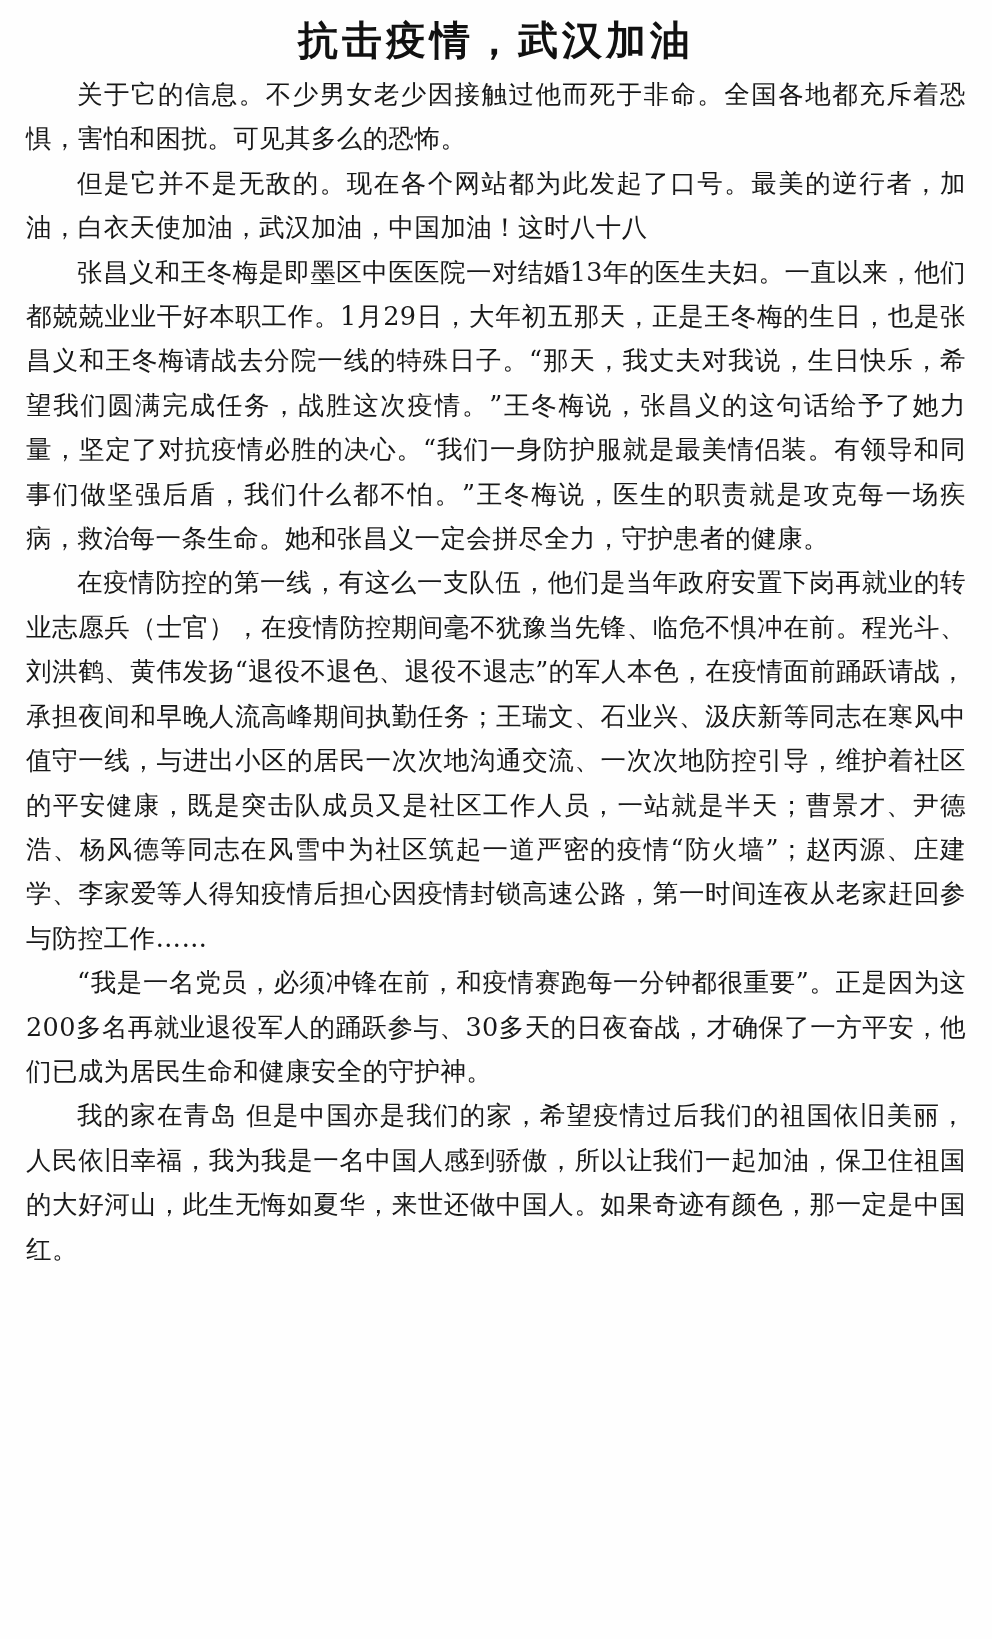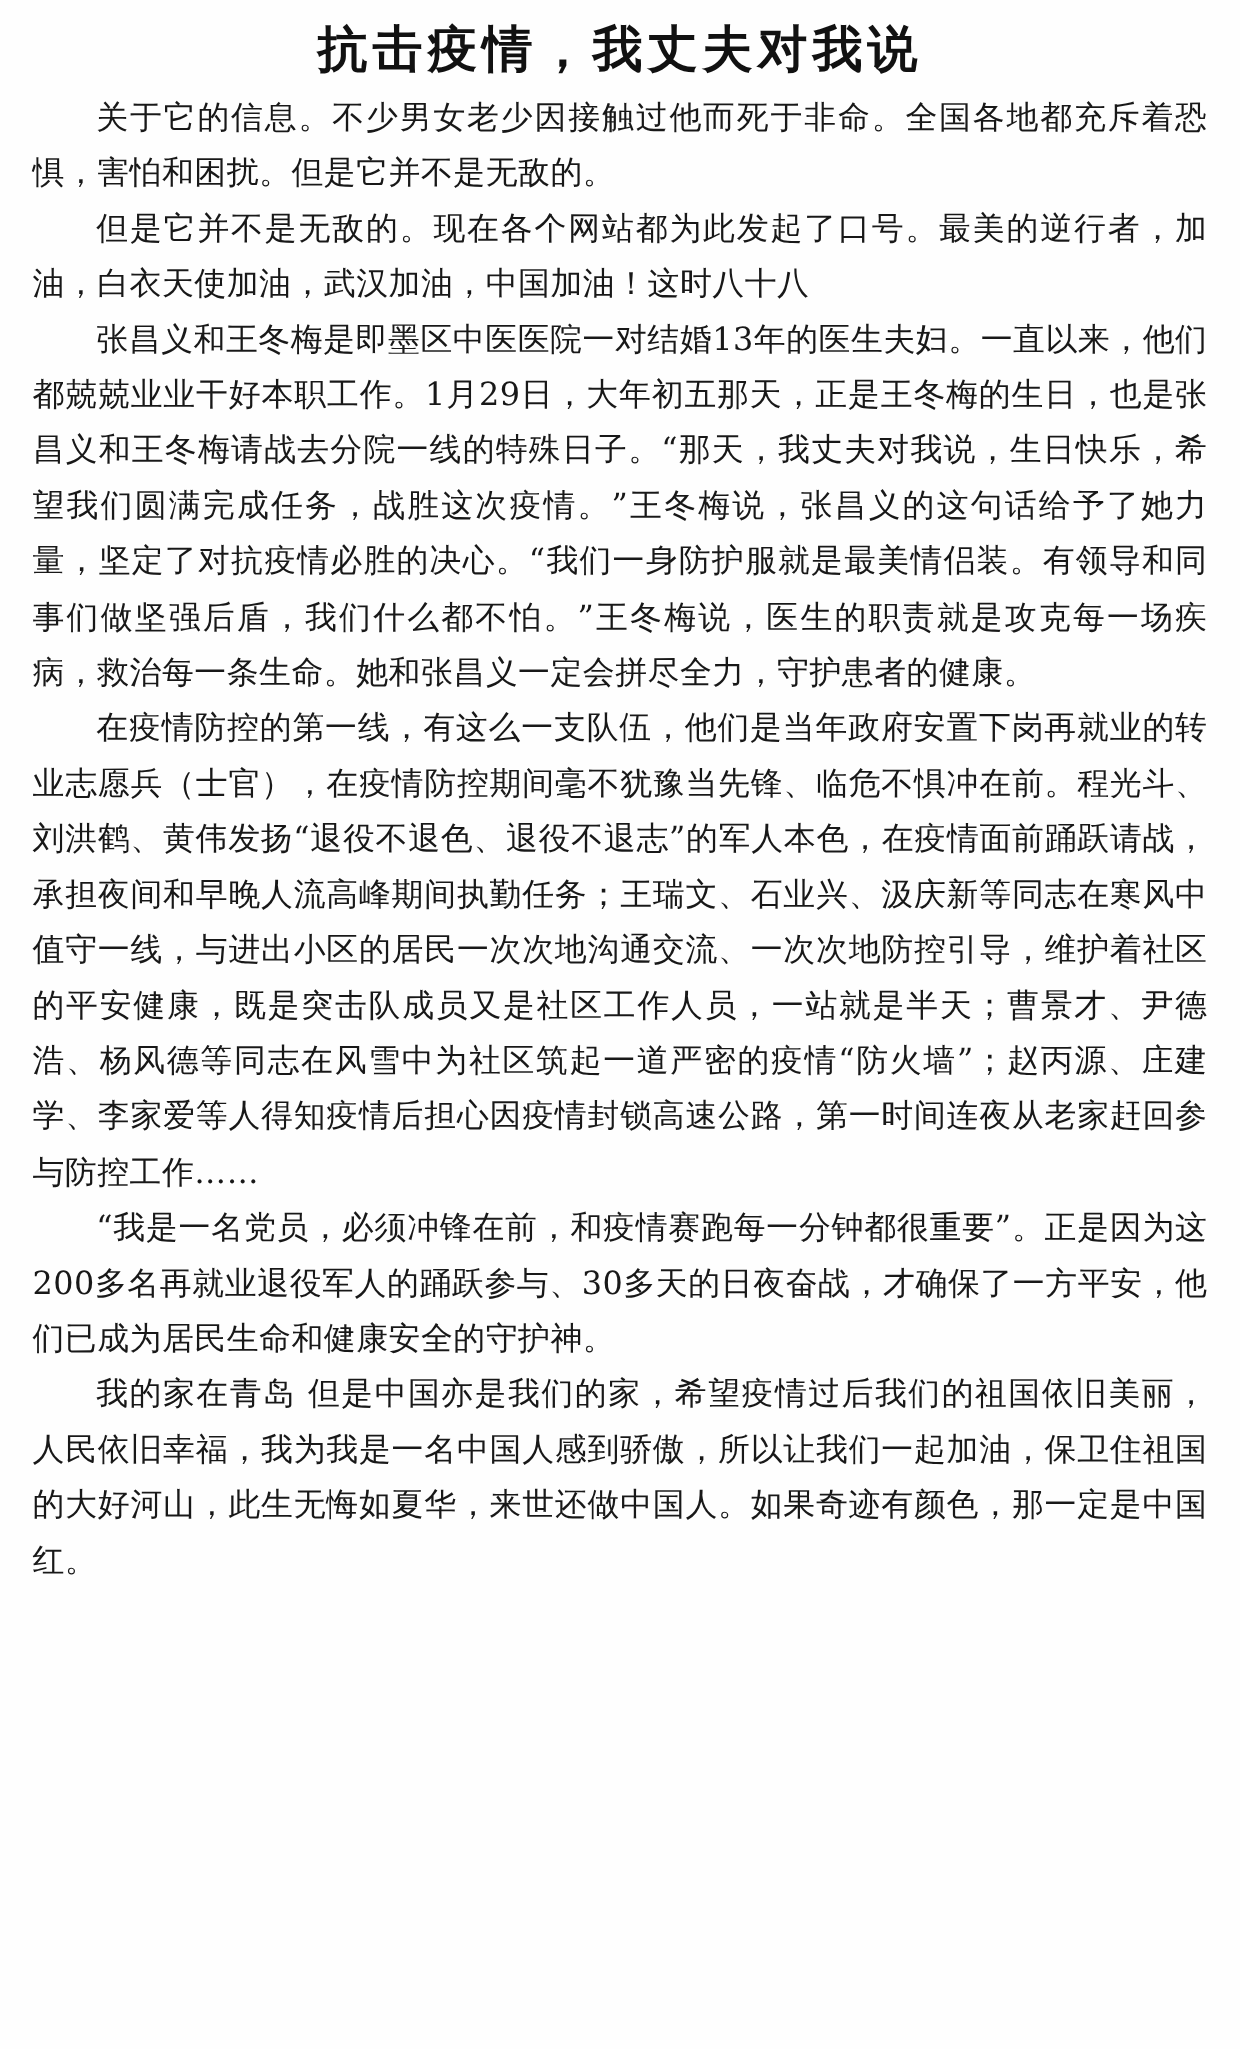--- a/index.html
+++ b/index.html
@@ -45,23 +45,23 @@
     letter-spacing: 0.4px;
   }
   .para + .para {
     margin-top: 0px;
   }
 </style>
 </head>
 <body>
 
 <div class="page">
-  <h1 class="doc-title">抗击疫情，我丈夫对我说</h1>
+  <h1 class="doc-title">抗击疫情，武汉加油</h1>
   <div class="body-text">
-    <p class="para">关于它的信息。不少男女老少因接触过他而死于非命。全国各地都充斥着恐惧，害怕和困扰。但是它并不是无敌的。</p>
+    <p class="para">关于它的信息。不少男女老少因接触过他而死于非命。全国各地都充斥着恐惧，害怕和困扰。可见其多么的恐怖。</p>
     <p class="para">但是它并不是无敌的。现在各个网站都为此发起了口号。最美的逆行者，加油，白衣天使加油，武汉加油，中国加油！这时八十八</p>
     <p class="para">张昌义和王冬梅是即墨区中医医院一对结婚13年的医生夫妇。一直以来，他们都兢兢业业干好本职工作。1月29日，大年初五那天，正是王冬梅的生日，也是张昌义和王冬梅请战去分院一线的特殊日子。“那天，我丈夫对我说，生日快乐，希望我们圆满完成任务，战胜这次疫情。”王冬梅说，张昌义的这句话给予了她力量，坚定了对抗疫情必胜的决心。“我们一身防护服就是最美情侣装。有领导和同事们做坚强后盾，我们什么都不怕。”王冬梅说，医生的职责就是攻克每一场疾病，救治每一条生命。她和张昌义一定会拼尽全力，守护患者的健康。</p>
     <p class="para">在疫情防控的第一线，有这么一支队伍，他们是当年政府安置下岗再就业的转业志愿兵（士官），在疫情防控期间毫不犹豫当先锋、临危不惧冲在前。程光斗、刘洪鹤、黄伟发扬“退役不退色、退役不退志”的军人本色，在疫情面前踊跃请战，承担夜间和早晚人流高峰期间执勤任务；王瑞文、石业兴、汲庆新等同志在寒风中值守一线，与进出小区的居民一次次地沟通交流、一次次地防控引导，维护着社区的平安健康，既是突击队成员又是社区工作人员，一站就是半天；曹景才、尹德浩、杨风德等同志在风雪中为社区筑起一道严密的疫情“防火墙”；赵丙源、庄建学、李家爱等人得知疫情后担心因疫情封锁高速公路，第一时间连夜从老家赶回参与防控工作……</p>
     <p class="para">“我是一名党员，必须冲锋在前，和疫情赛跑每一分钟都很重要”。正是因为这200多名再就业退役军人的踊跃参与、30多天的日夜奋战，才确保了一方平安，他们已成为居民生命和健康安全的守护神。</p>
     <p class="para">我的家在青岛 但是中国亦是我们的家，希望疫情过后我们的祖国依旧美丽，人民依旧幸福，我为我是一名中国人感到骄傲，所以让我们一起加油，保卫住祖国的大好河山，此生无悔如夏华，来世还做中国人。如果奇迹有颜色，那一定是中国红。</p>
 
   </div>
 </div>
 
 </body></html>

